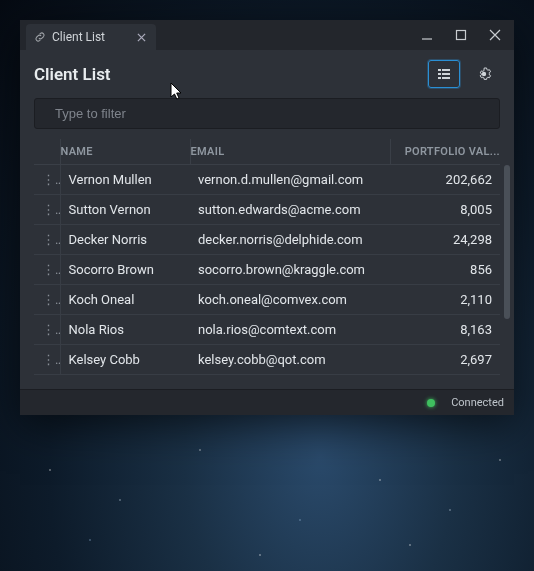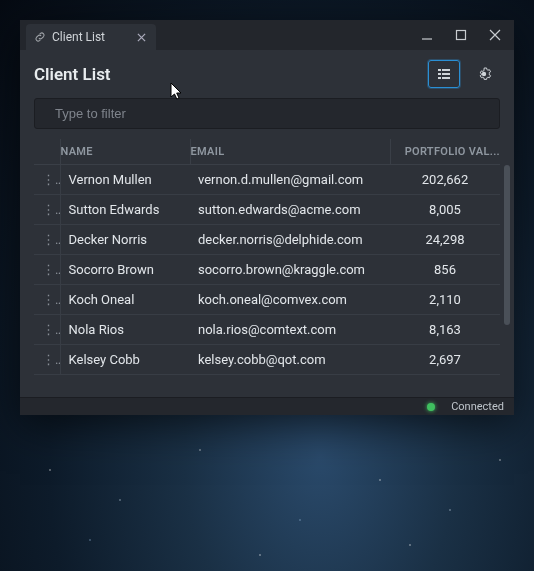--- a/index.html
+++ b/index.html
@@ -134,33 +134,33 @@
     font-size:13px;
     padding:7px 8px;
     border-bottom:1px solid #383d45;
     color:#e2e6ea;
     white-space:nowrap; overflow:hidden; text-overflow:ellipsis;
   }
   tbody td.handle {
     color:#888e96; text-align:center; cursor:grab;
     border-right:1px solid #383d45;
   }
-  tbody td.val { text-align:center; }
+  tbody td.val { text-align:right; }
 
   .scrollbar {
     position:absolute; right:4px; top:26px; bottom:4px; width:6px;
     background:transparent;
   }
   .scroll-thumb {
     position:absolute; left:0; right:0; top:0; height:70%;
     background:#4a5058; border-radius:3px;
   }
 
   .statusbar {
-    height:18px;
+    height:26px;
     background:#24272d;
     display:flex; align-items:center; justify-content:flex-end;
     padding:0 10px; gap:16px;
     border-top:1px solid #1b1d22;
     font-size:11px; color:#bfc5cb;
   }
   .status-dot {
     width:8px;height:8px;border-radius:50%;
     background:#3fbf5f;
     box-shadow:0 0 4px #3fbf5f;
@@ -254,21 +254,21 @@
       </thead>
       <tbody id="tbody">
           <tr>
             <td class="handle">⋮</td>
             <td>Vernon Mullen</td>
             <td>vernon.d.mullen@gmail.com</td>
             <td class="val">202,662</td>
           </tr>
           <tr>
             <td class="handle">⋮</td>
-            <td>Sutton Edwards</td>
+            <td>Sutton Vernon</td>
             <td>sutton.edwards@acme.com</td>
             <td class="val">8,005</td>
           </tr>
           <tr>
             <td class="handle">⋮</td>
             <td>Decker Norris</td>
             <td>decker.norris@delphide.com</td>
             <td class="val">24,298</td>
           </tr>
           <tr>

